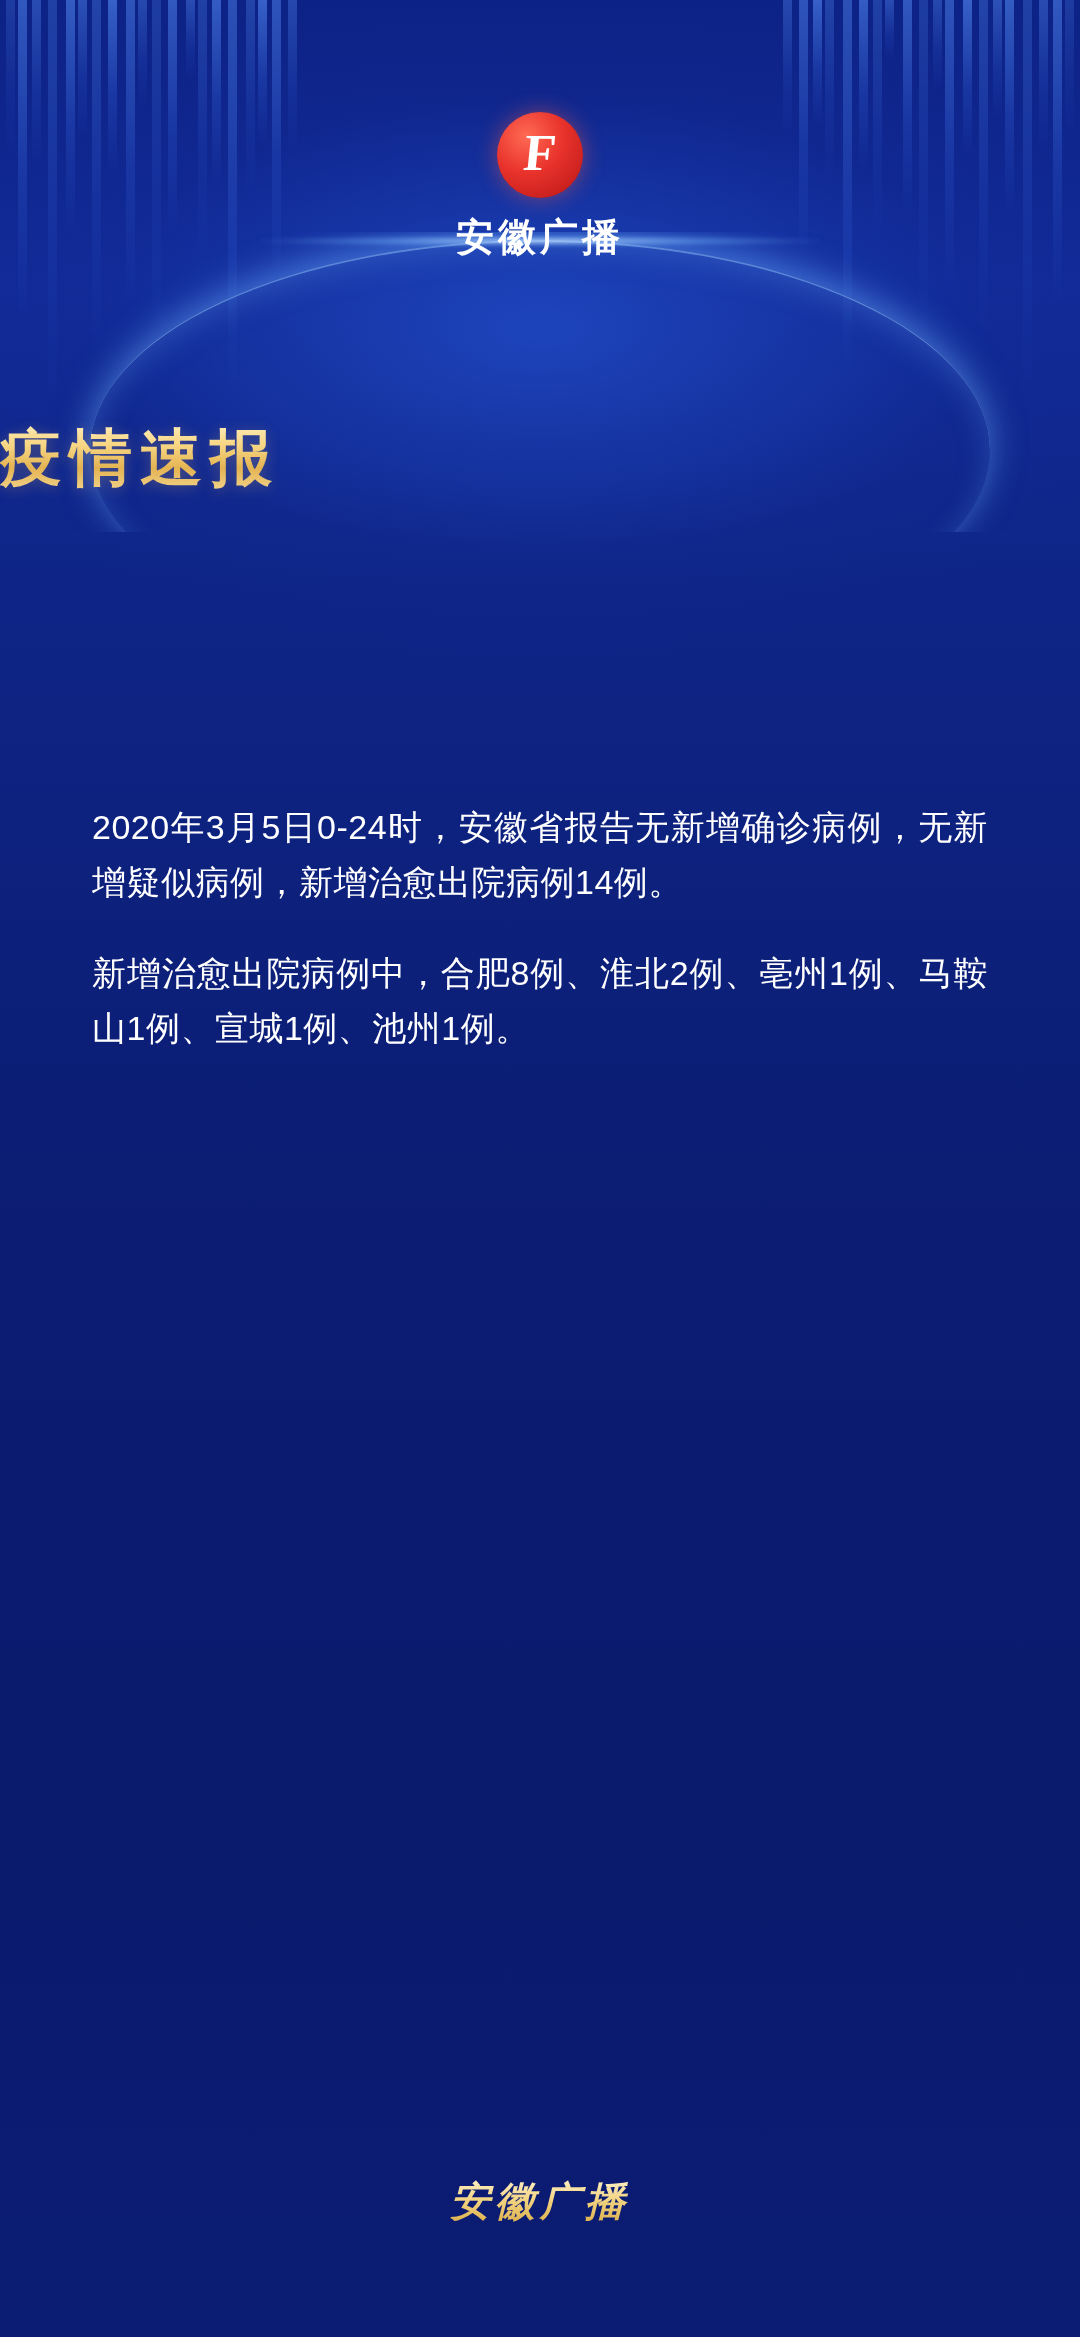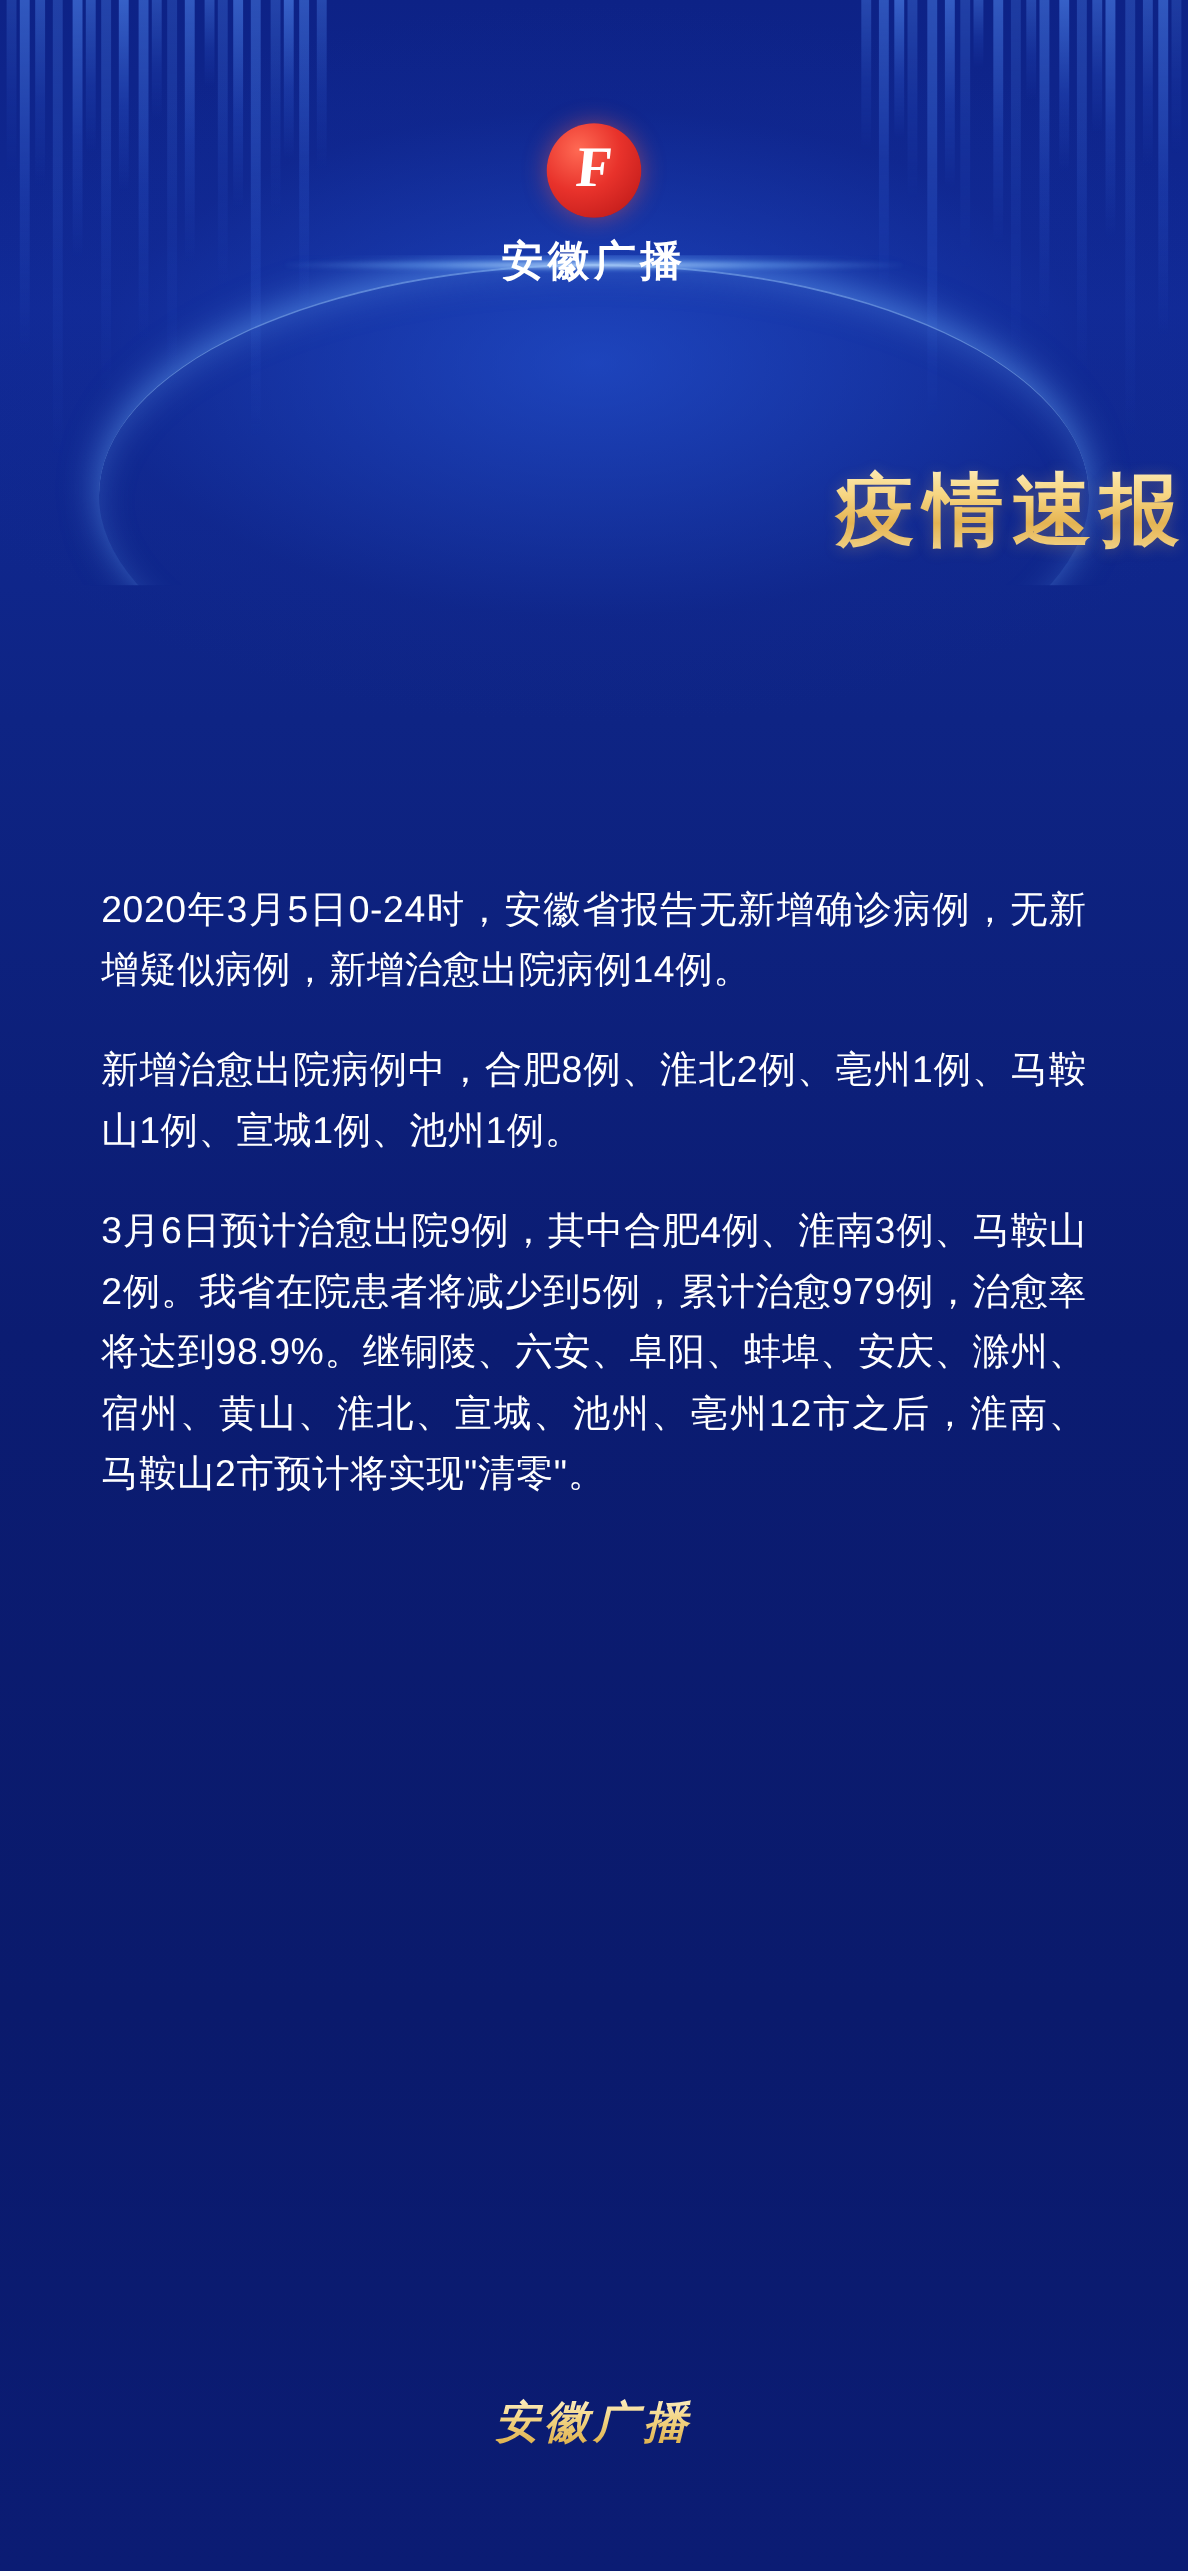--- a/index.html
+++ b/index.html
@@ -108,22 +108,22 @@
     font-size: 38px;
     font-weight: bold;
     letter-spacing: 4px;
   }
 
   
   .main-title {
     position: absolute;
     left: 0; right: 0;
     top: 416px;
-    text-align: right;
-    font-size: 72px;
+    text-align: left;
+    font-size: 62px;
     font-weight: bold;
     letter-spacing: 8px;
     font-family: "Liberation Serif", serif;
     background: linear-gradient(180deg, #fff4cf 0%, #f6d98a 35%, #e0b152 62%, #f7e3a8 100%);
     -webkit-background-clip: text;
     background-clip: text;
     color: transparent;
     text-shadow: 0 2px 14px rgba(255,200,90,0.25);
   }
 
@@ -219,20 +219,19 @@
       <span class="fh">F</span>
     </div>
     <div class="logo-text">安徽广播</div>
   </div>
 
   <div class="main-title">疫情速报</div>
 
   <div class="body-copy">
     <p>2020年3月5日0-24时，安徽省报告无新增确诊病例，无新增疑似病例，新增治愈出院病例14例。</p>
     <p>新增治愈出院病例中，合肥8例、淮北2例、亳州1例、马鞍山1例、宣城1例、池州1例。</p>
-    <p>3月6日预计治愈出院9例，其中合肥4例、淮南3例、马鞍山2例。我省在院患者将减少到5例，累计治愈979例，治愈率将达到98.9%。继铜陵、六安、阜阳、蚌埠、安庆、滁州、宿州、黄山、淮北、宣城、池州、亳州12市之后，淮南、马鞍山2市预计将实现"清零"。</p>
   </div>
 
   <div class="footer">
     <div class="f1">安徽广播</div>
   </div>
 
 </div>
 
 </body></html>

